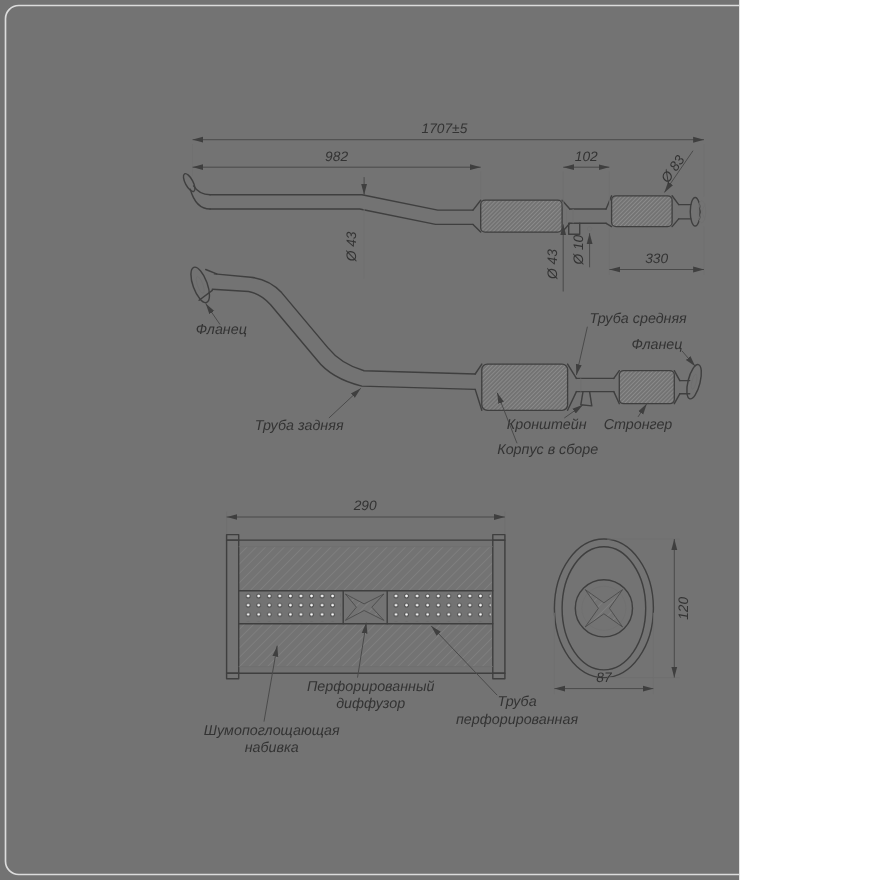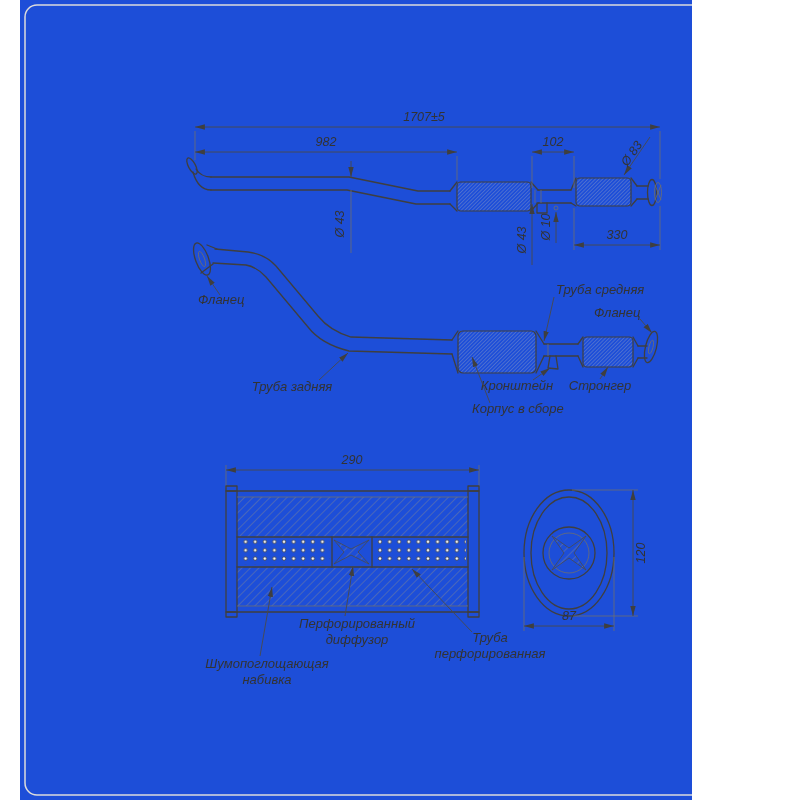--- a/index.html
+++ b/index.html
@@ -1,16 +1,16 @@
 <!DOCTYPE html>
 <html><head>
 <meta charset="utf-8">
 <style>
   html,body{margin:0;padding:0;background:#ffffff;}
-  .frame{width:672px;height:800px;position:relative;background:#1d4ed8;overflow:hidden;margin-left:20px;}
+  .frame{width:672px;height:800px;position:relative;background:#737373;overflow:hidden;}
   svg{display:block;}
   .ln{fill:none;stroke:#3f3f3f;stroke-width:1.3;stroke-linejoin:round;stroke-linecap:round;}
   .st{stroke:#3f3f3f;stroke-width:1.2;stroke-linejoin:round;}
   .thin{fill:none;stroke:#6f6f6f;stroke-width:0.8;}
   .dim{fill:none;stroke:#4a4a4a;stroke-width:0.9;}
   .txt{font-family:"Liberation Sans",sans-serif;font-style:italic;font-size:13px;fill:#333;}
   .txtd{font-family:"Liberation Sans",sans-serif;font-style:italic;font-size:12.5px;fill:#333;}
 </style>
 </head>
 <body>

